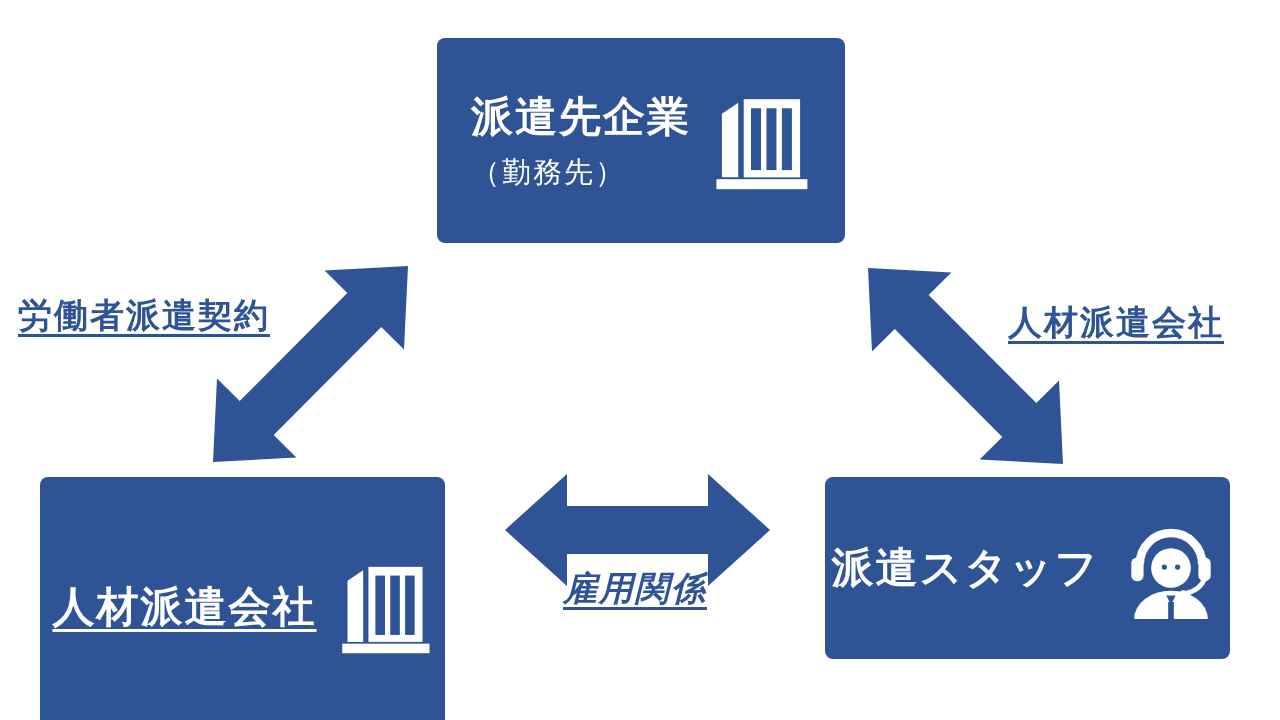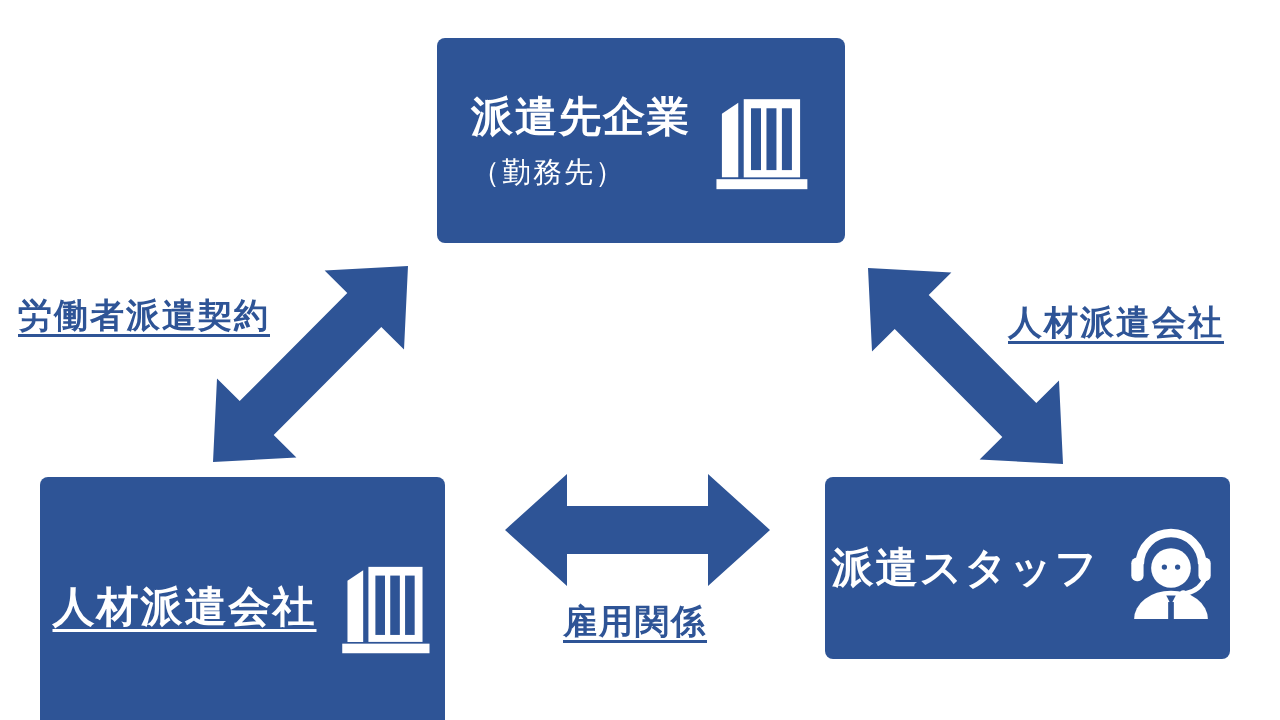--- a/index.html
+++ b/index.html
@@ -63,21 +63,21 @@
     font-size: 34px;
     font-weight: 700;
     letter-spacing: 2px;
     text-decoration: underline;
     text-decoration-thickness: 3px;
     text-underline-offset: 7px;
     white-space: nowrap;
   }
   .label-contract   { left: 18px;   top: 293px; }
   .label-command    { left: 1008px; top: 300px; }
-  .label-employment { left: 563px;  top: 599px; }
+  .label-employment { left: 563px;  top: 566px; font-style: italic; }
 </style>
 </head>
 <body>
 
 <div class="canvas">
 
   <svg class="arrow-layer" width="1280" height="720" viewBox="0 0 1280 720" aria-hidden="true">
 
     <polygon class="arrow" points="213,462 296.4,457.5 273.7,434.9 381.3,326.9 404,349.5 408,266 324.6,270.5 347.3,293.1 239.7,401.1 217,378.5"></polygon>
 

